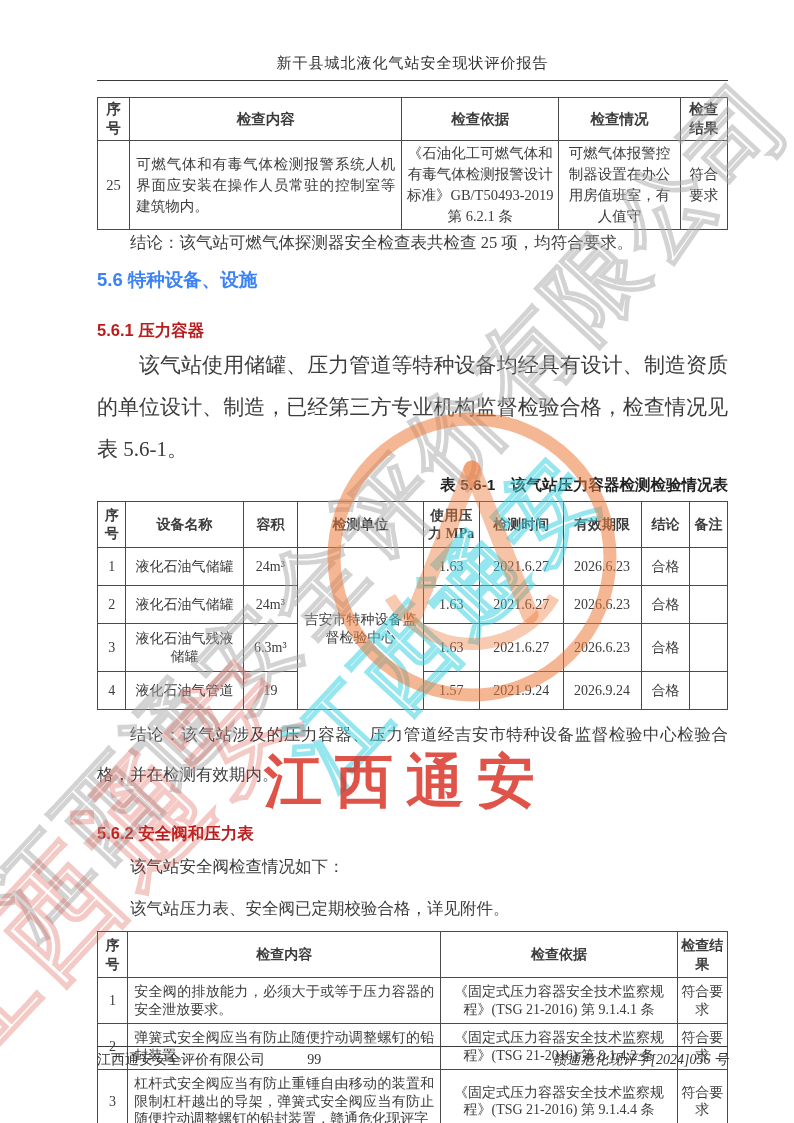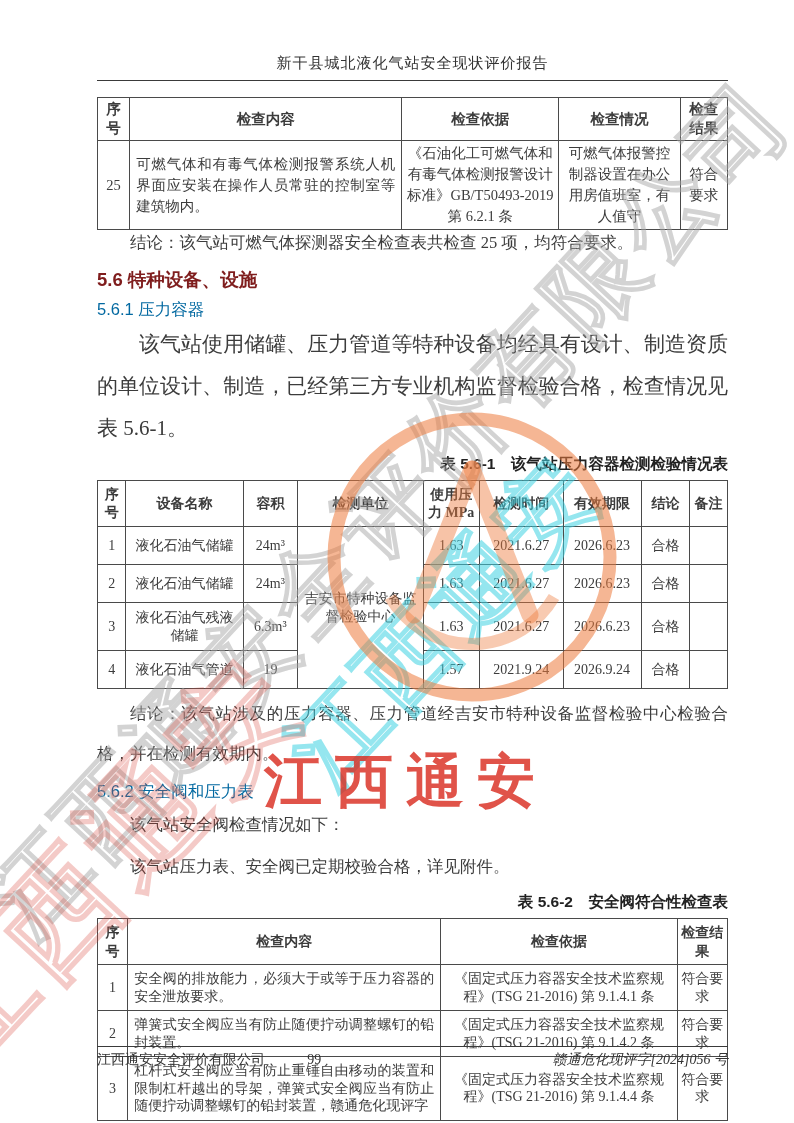--- a/index.html
+++ b/index.html
@@ -19,22 +19,22 @@
   th { font-weight: bold; }
 
   .t-top { margin-top: 16px; font-size: 14.5px; }
   .t-top th { height: 42px; line-height: 19px; }
   .t-top td { line-height: 21px; }
   .cell-left { text-align: left; padding: 4px 6px; text-align: justify; }
 
   .conc { font-size: 16.5px; line-height: 24px; text-indent: 2em; margin-top: 1px; text-align: justify; }
   .conc2 { font-size: 16.5px; line-height: 40px; text-indent: 2em; margin-top: 5px; text-align: justify; }
 
-  .h2 { font-family: "Liberation Sans", sans-serif; font-size: 18.5px; font-weight: bold; color:#7f1d1d; margin-top: 12px; }
-  .h3 { font-family: "Liberation Sans", sans-serif; font-size: 16.5px; font-weight: normal; color:#0369a1; margin-top: 7px; }
+  .h2 { font-family: "Liberation Sans", sans-serif; font-size: 18.5px; font-weight: bold; color:#3b82f6; margin-top: 12px; }
+  .h3 { font-family: "Liberation Sans", sans-serif; font-size: 16.5px; font-weight: bold; color:#b91c1c; margin-top: 28px; }
   .para { font-size: 21px; line-height: 42px; text-indent: 2em; text-align: justify; margin-top: 2px; }
   .para-single { font-size: 16.5px; line-height: 40px; text-indent: 2em; margin-top: 2px; }
 
   .caption { font-family: "Liberation Sans", sans-serif; font-size: 15.5px; font-weight: bold; text-align: right; margin: 5px 0 5px; color:#222; }
 
   .t561 { font-size: 14px; }
   .t561 th { height: 46px; line-height: 18px; }
   .t561 tr.r38 td { height: 38px; }
   .t561 tr.r48 td { height: 48px; line-height: 18px; }
 
@@ -175,21 +175,20 @@
       </tr>
     </tbody>
       </table>
 
     <p class="conc2">结论：该气站涉及的压力容器、压力管道经吉安市特种设备监督检验中心检验合格，并在检测有效期内。</p>
 
     <div class="h3">5.6.2 安全阀和压力表</div>
     <p class="para-single">该气站安全阀检查情况如下：</p>
     <p class="para-single">该气站压力表、安全阀已定期校验合格，详见附件。</p>
 
-    <div class="caption">表 5.6-2　安全阀符合性检查表</div>
 
     <table class="t562">
       <colgroup>
         <col style="width:4.8%">
           <col style="width:49.7%">
           <col style="width:37.5%">
           <col style="width:8.0%">
       </colgroup>
       <tbody>
           <tr>

